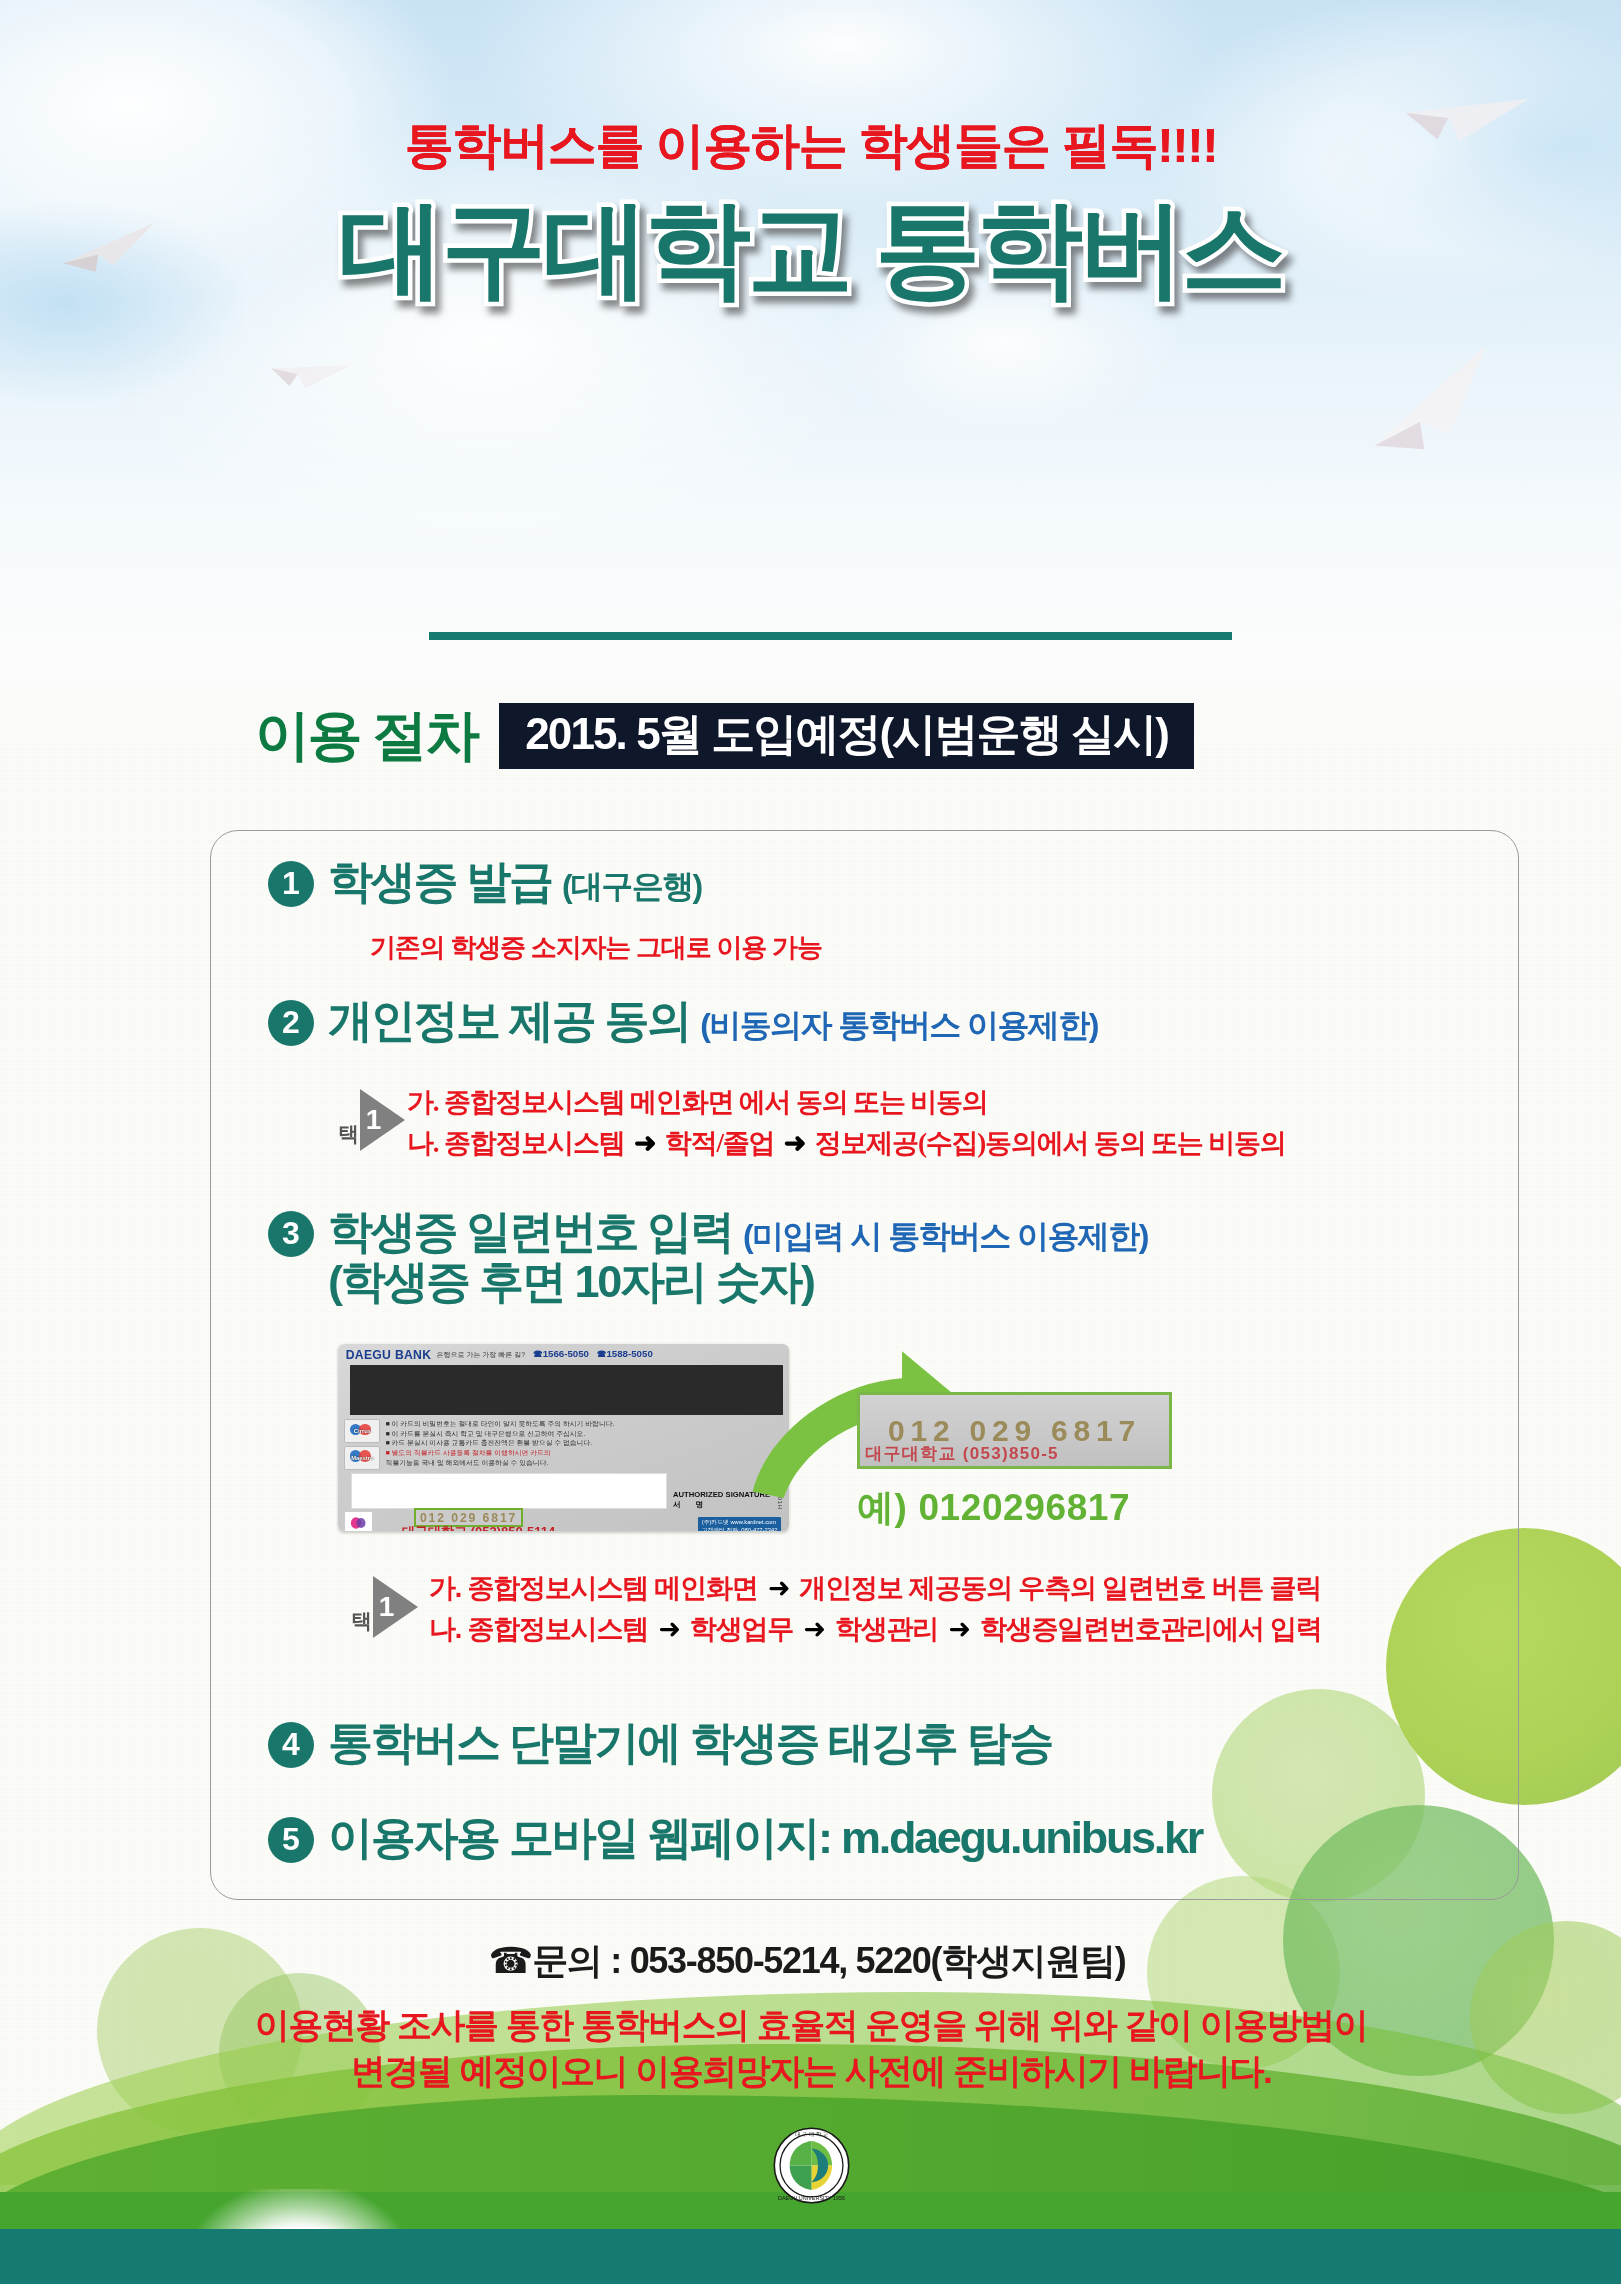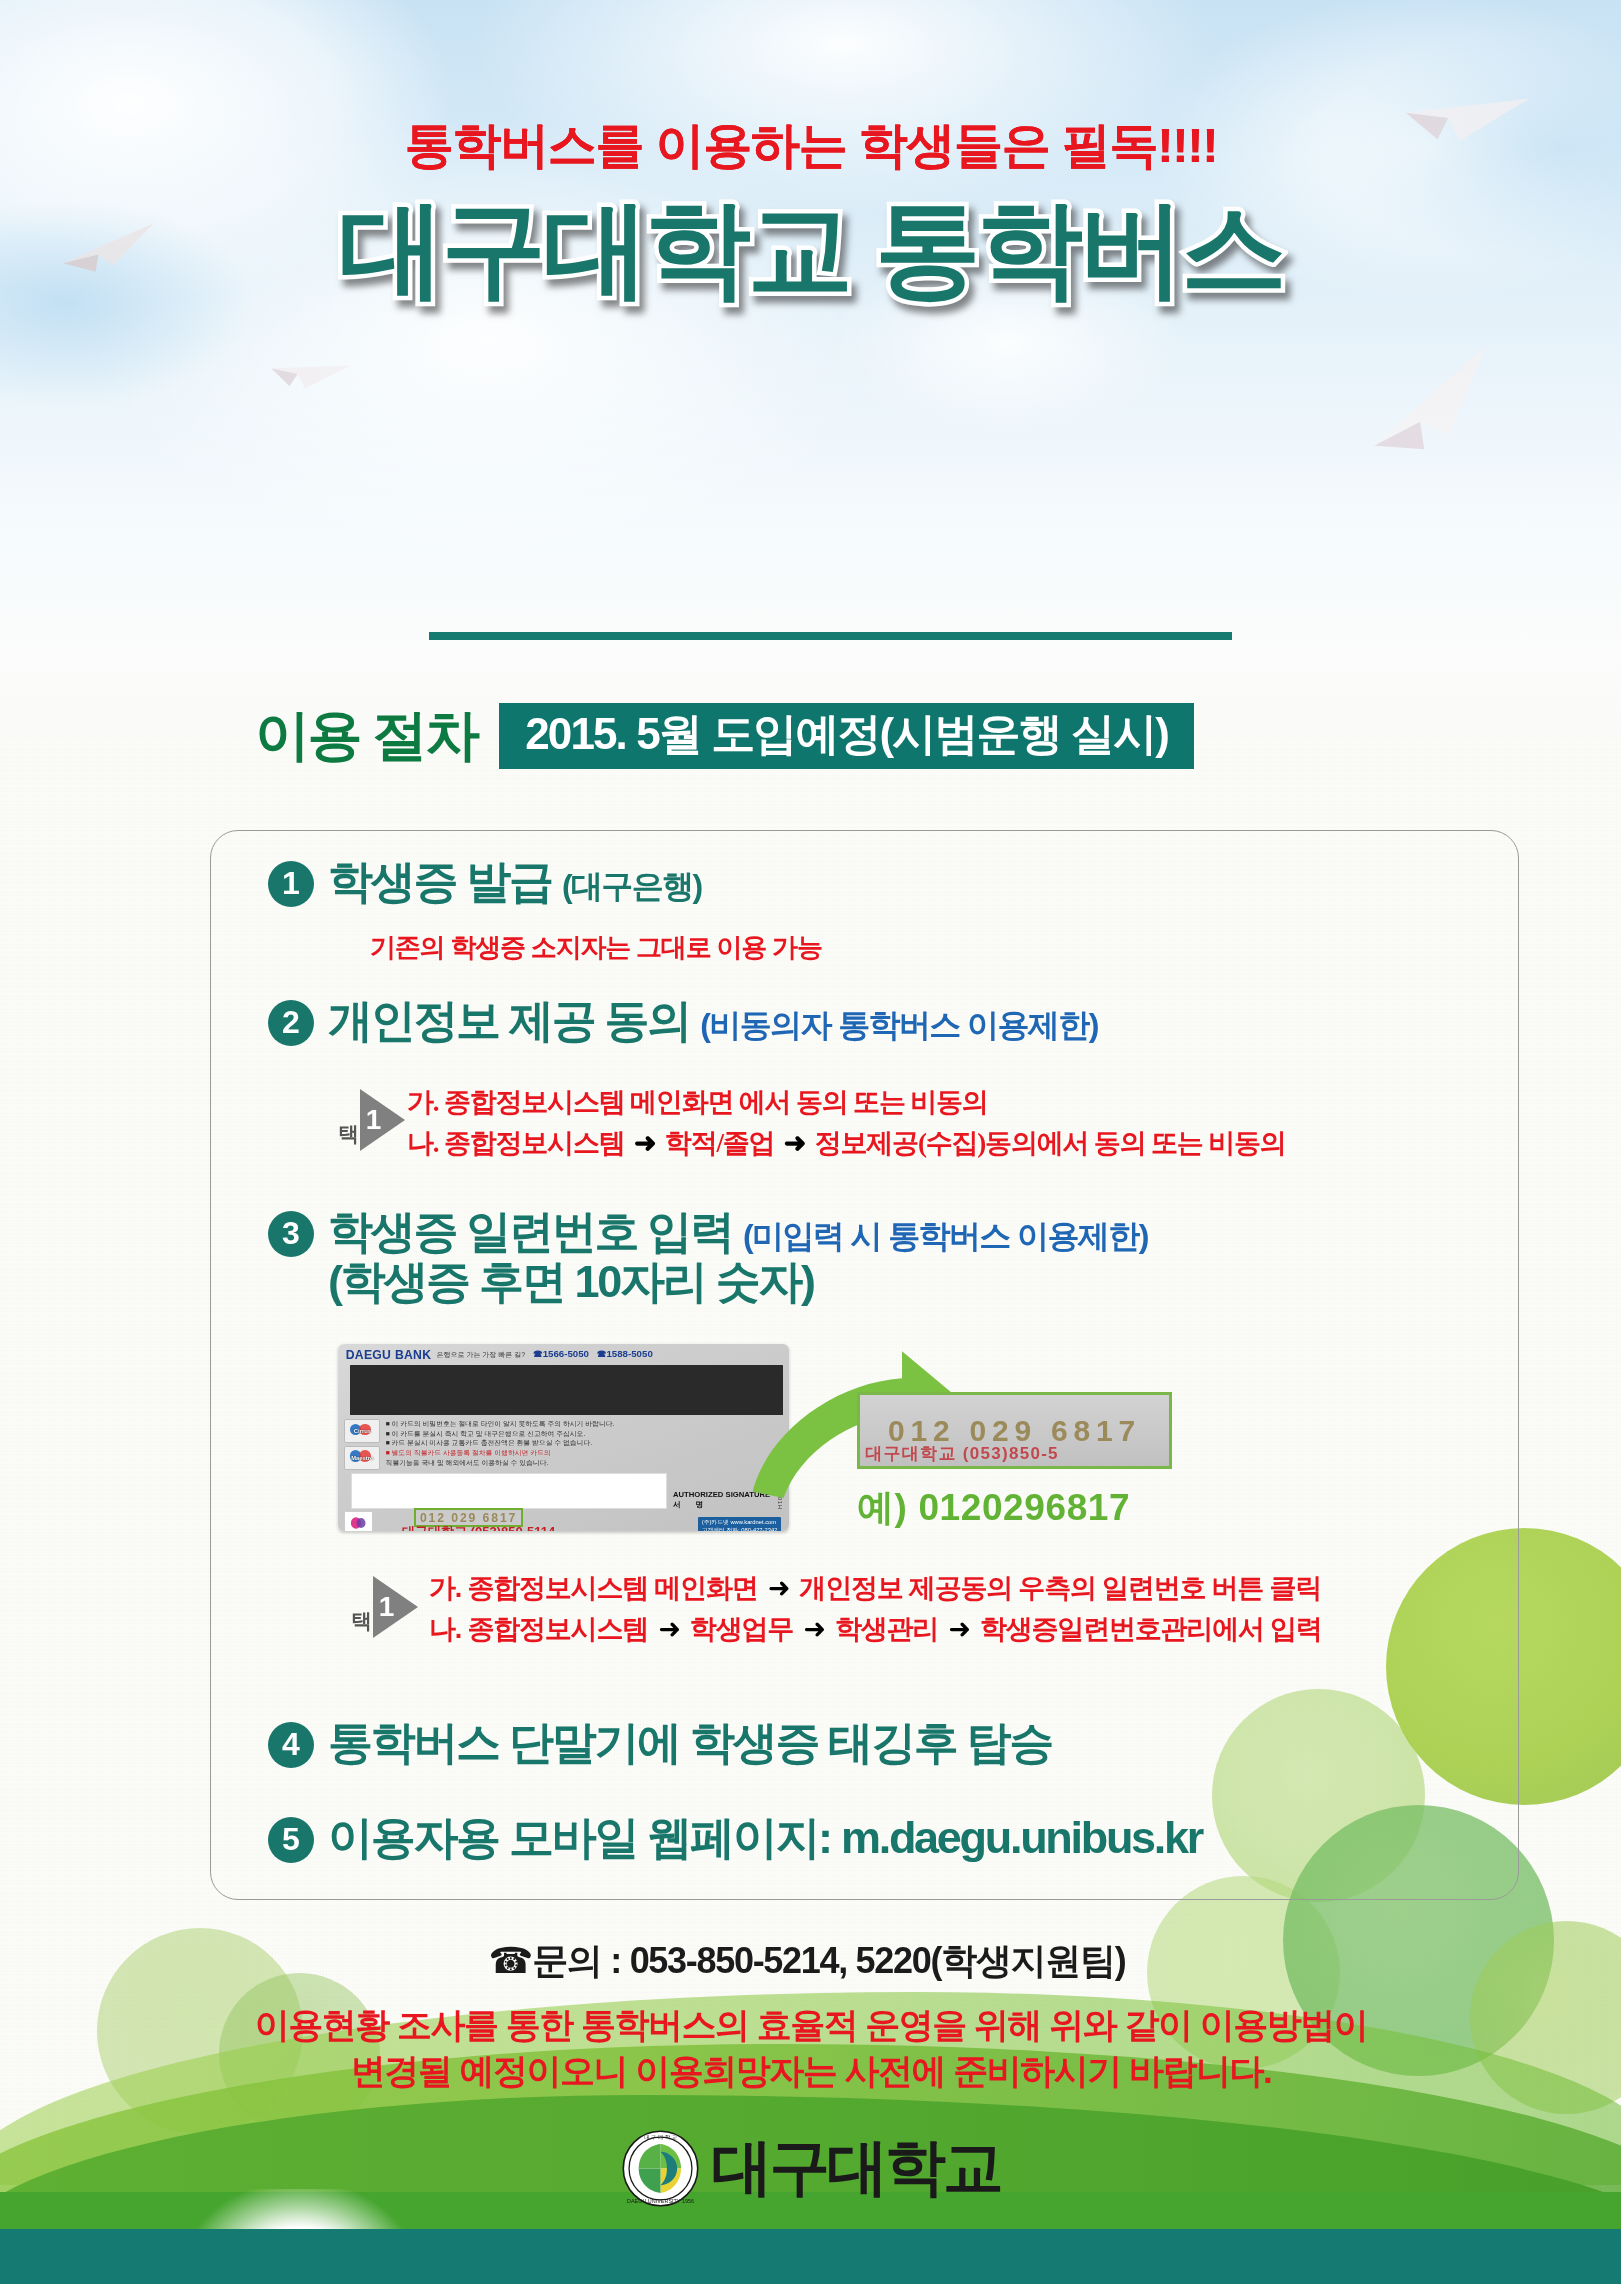--- a/index.html
+++ b/index.html
@@ -102,21 +102,21 @@
     -webkit-text-stroke:8.4px #ffffff;paint-order:stroke fill;
     filter:drop-shadow(5.2px 6.4px 3.9px rgba(40,40,40,.5));
   }
 
   .divider{position:absolute;left:429px;top:632px;width:803px;height:7.7px;background:#157a70;}
 
   
   .sec-row{position:absolute;left:255px;top:699px;display:flex;align-items:center;gap:22px;}
   .sec-title{font-size:55px;font-weight:bold;color:#0d7a42;letter-spacing:-2.6px;}
   .sec-badge{
-    background:#0f766e;color:#ffffff;font-size:44px;font-weight:bold;
+    background:#0f172a;color:#ffffff;font-size:44px;font-weight:bold;
     letter-spacing:-1.9px;padding:9px 26px 13px 26px;line-height:1;
   }
 
   
   .box{
     position:absolute;left:210px;top:830px;width:1309px;height:1070px;
     border:1.9px solid #9a9a9a;border-radius:28px;box-sizing:border-box;
   }
 
   
@@ -450,15 +450,14 @@
     <circle cx="60" cy="60" r="49" fill="#ffffff" stroke="#1a1a1a" stroke-width="2"></circle>
     <path d="M60,18 C82,18 100,36 100,60 C100,84 82,102 60,102 C38,102 20,84 20,60 C20,36 38,18 60,18 Z" fill="#ffffff"></path>
     <path d="M60,22 C78,24 92,40 92,60 L60,60 Z" fill="#6cbe45"></path>
     <path d="M92,60 C92,80 78,96 60,98 L60,60 Z" fill="#e8d335"></path>
     <path d="M60,60 L60,98 C40,96 26,80 26,60 Z" fill="#3fa050"></path>
     <path d="M26,60 C26,40 40,24 60,22 L60,60 Z" fill="#57b147"></path>
     <path d="M60,34 C74,34 86,46 86,60 C86,74 74,86 60,86 C68,78 70,70 70,60 C70,50 68,42 60,34 Z" fill="#1d7d7a"></path>
     <text x="60" y="14" font-size="8.5" fill="#1a1a1a" text-anchor="middle" font-family="Liberation Sans, sans-serif">대 구 대 학 교</text>
     <text x="60" y="114" font-size="8.5" fill="#1a1a1a" text-anchor="middle" font-family="Liberation Sans, sans-serif">DAEGU UNIVERSITY 1956</text>
   </svg>
-  <span class="uni-name">대구대학교</span>
 </div>
 
 
 </body></html>

